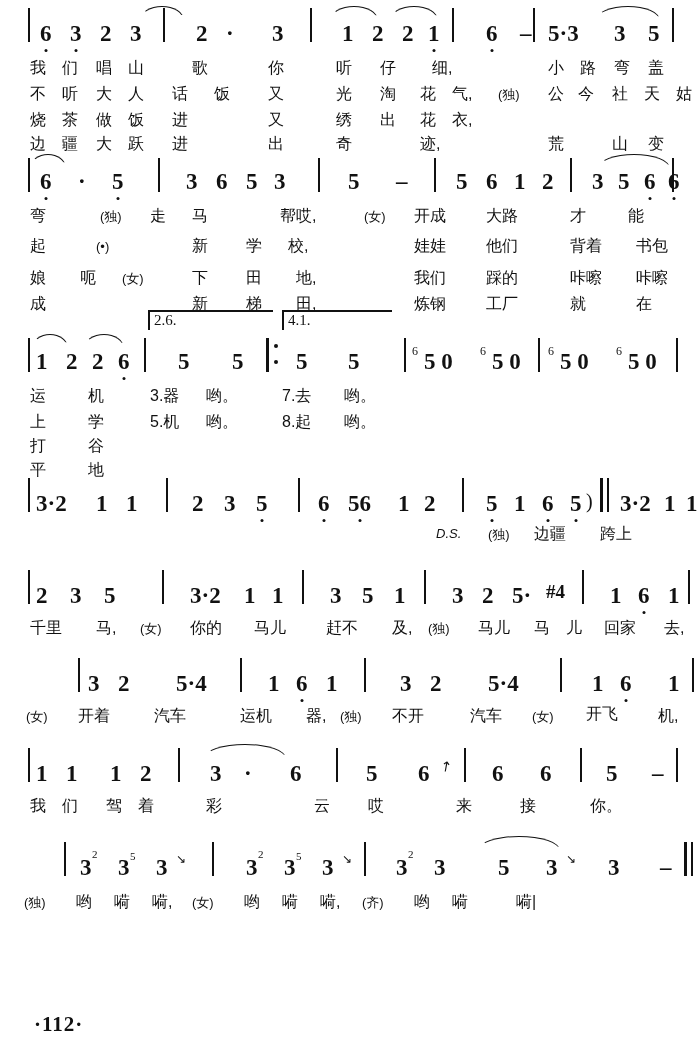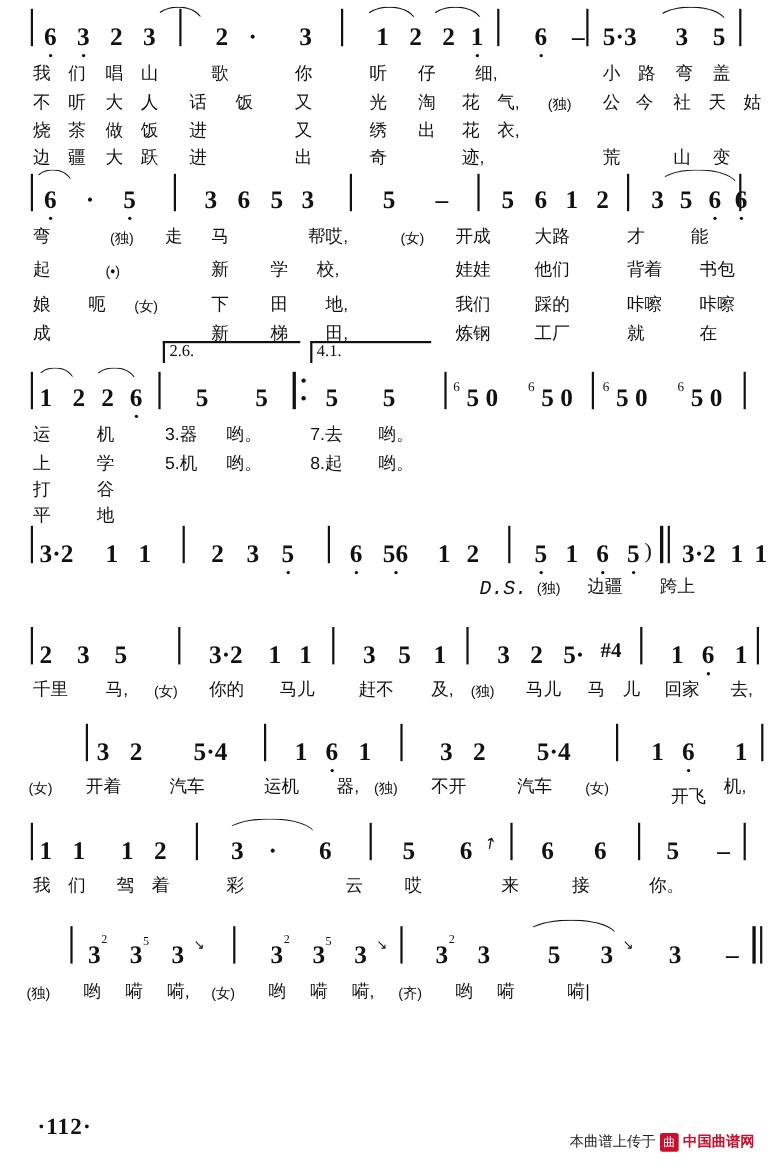--- a/index.html
+++ b/index.html
@@ -332,21 +332,21 @@
     <span class="note abs db" style="left:486px;top:22px;">5</span>
     <span class="note abs" style="left:514px;top:22px;">1</span>
     <span class="note abs db" style="left:542px;top:22px;">6</span>
     <span class="note abs db" style="left:570px;top:22px;">5</span>
     <span class="abs" style="left:586px;top:20px;font-size:20px;">)</span>
 
     <span class="note abs" style="left:620px;top:22px;">3·2</span>
     <span class="note abs" style="left:664px;top:22px;">1</span>
     <span class="note abs" style="left:686px;top:22px;">1</span>
 
-    <span class="abs" style="left:436px;top:56px;font-family:Liberation Mono, monospace;font-style:italic;font-size:18px;">D.S.</span>
+    <span class="abs" style="left:436px;top:56px;font-family:Liberation Sans, sans-serif;font-style:italic;font-size:13px;">D.S.</span>
     <span class="lyr abs small" style="left:488px;top:58px;">(独)</span>
     <span class="lyr abs" style="left:534px;top:56px;">边疆</span>
     <span class="lyr abs" style="left:600px;top:56px;">跨上</span>
   </div>
 
   <div class="sys" style="height:88px;">
     <div class="abs" style="left:28px;top:8px;width:2px;height:34px;background:#111;"></div>
     <div class="abs" style="left:162px;top:8px;width:2px;height:34px;background:#111;"></div>
     <div class="abs" style="left:302px;top:8px;width:2px;height:34px;background:#111;"></div>
     <div class="abs" style="left:424px;top:8px;width:2px;height:34px;background:#111;"></div>
@@ -414,21 +414,21 @@
 
     <span class="lyr abs small" style="left:26px;top:60px;">(女)</span>
     <span class="lyr abs" style="left:78px;top:58px;">开着</span>
     <span class="lyr abs" style="left:154px;top:58px;">汽车</span>
     <span class="lyr abs" style="left:240px;top:58px;">运机</span>
     <span class="lyr abs" style="left:306px;top:58px;">器,</span>
     <span class="lyr abs small" style="left:340px;top:60px;">(独)</span>
     <span class="lyr abs" style="left:392px;top:58px;">不开</span>
     <span class="lyr abs" style="left:470px;top:58px;">汽车</span>
     <span class="lyr abs small" style="left:532px;top:60px;">(女)</span>
-    <span class="lyr abs" style="left:586px;top:67px;margin-left:24px;">开飞</span>
+    <span class="lyr abs" style="left:586px;top:56px;">开飞</span>
     <span class="lyr abs" style="left:658px;top:58px;">机,</span>
   </div>
 
   <div class="sys" style="height:92px;">
     <div class="abs" style="left:28px;top:8px;width:2px;height:34px;background:#111;"></div>
     <div class="abs" style="left:178px;top:8px;width:2px;height:34px;background:#111;"></div>
     <div class="abs" style="left:336px;top:8px;width:2px;height:34px;background:#111;"></div>
     <div class="abs" style="left:464px;top:8px;width:2px;height:34px;background:#111;"></div>
     <div class="abs" style="left:580px;top:8px;width:2px;height:34px;background:#111;"></div>
     <div class="abs" style="left:676px;top:8px;width:2px;height:34px;background:#111;"></div>
@@ -508,19 +508,14 @@
     <span class="lyr abs" style="left:244px;top:62px;">哟</span>
     <span class="lyr abs" style="left:282px;top:62px;">嗬</span>
     <span class="lyr abs" style="left:320px;top:62px;">嗬,</span>
     <span class="lyr abs small" style="left:362px;top:64px;">(齐)</span>
     <span class="lyr abs" style="left:414px;top:62px;">哟</span>
     <span class="lyr abs" style="left:452px;top:62px;">嗬</span>
     <span class="lyr abs" style="left:516px;top:62px;">嗬|</span>
   </div>
 
   <div class="pageno">·112·</div>
-  <div class="credit">
-    <span>本曲谱上传于</span>
-    <span class="logo">曲</span>
-    <span class="site">中国曲谱网</span>
-  </div>
 
 </div>
 
 </body></html>

